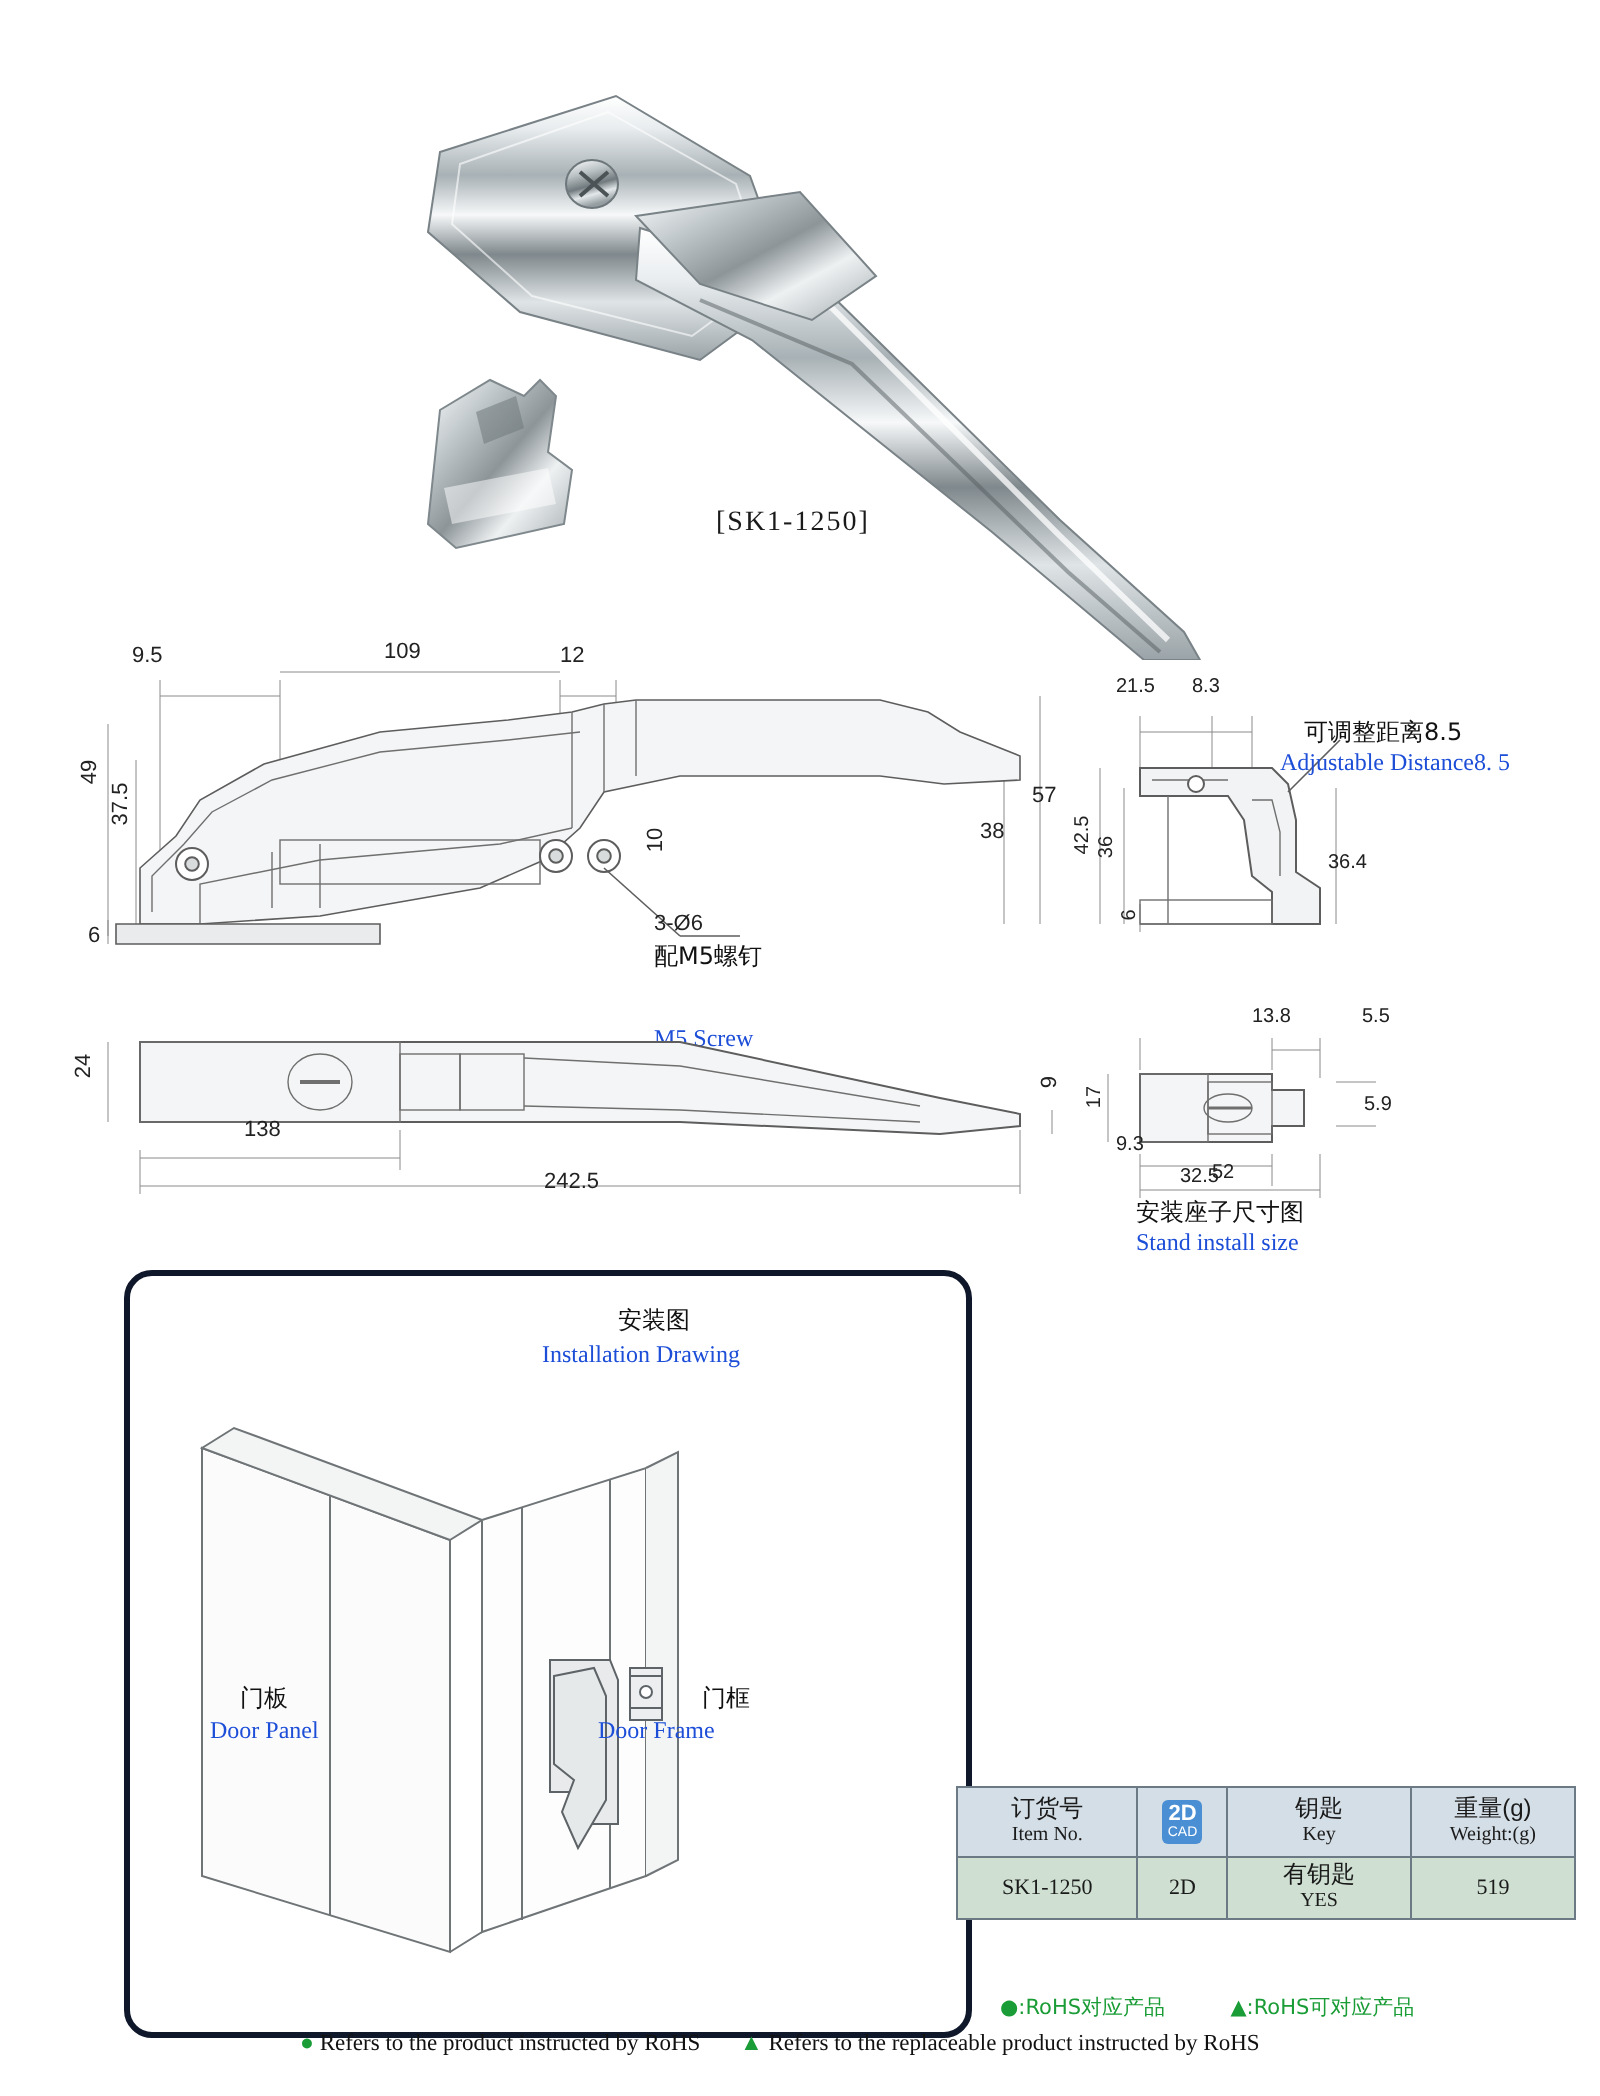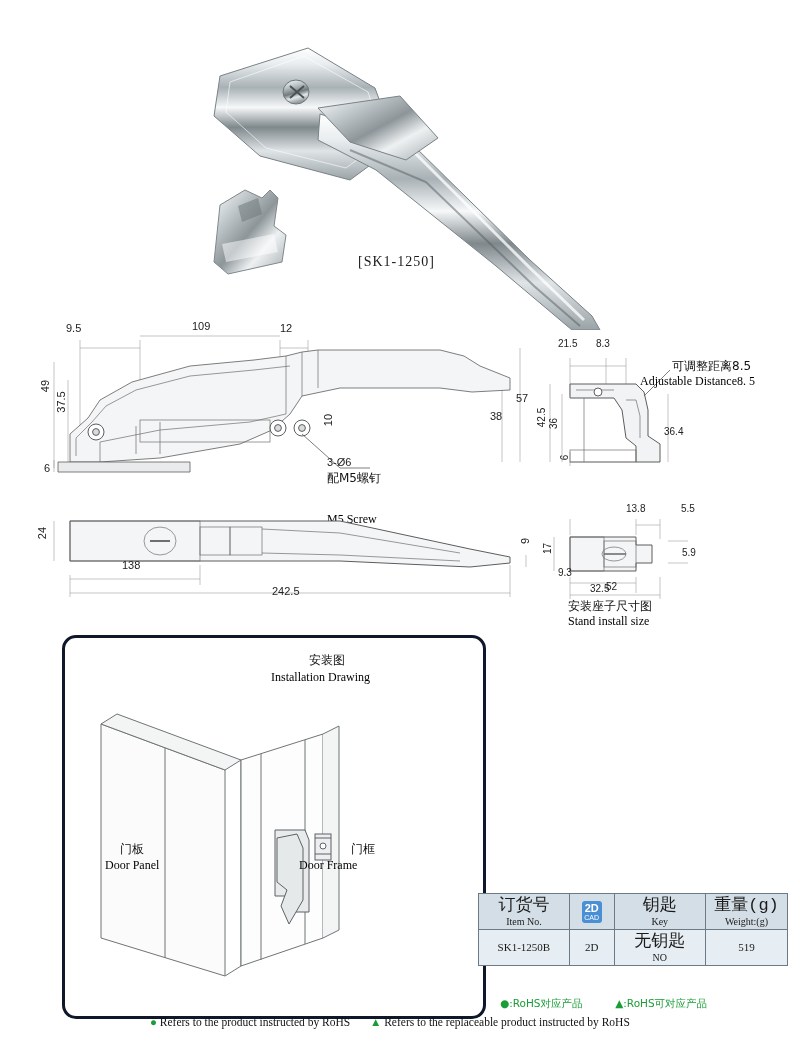--- a/index.html
+++ b/index.html
@@ -9,21 +9,21 @@
     font-family:"Liberation Serif", serif;
     color:#1a1a1a;
     position:relative;
     overflow:hidden;
   }
   .stage{position:absolute;left:0;top:0;width:800px;height:839px;}
   .abs{position:absolute;}
   .dim{font-family:"Liberation Sans", sans-serif;font-size:11px;color:#222;}
   .dim-sm{font-family:"Liberation Sans", sans-serif;font-size:10px;color:#222;}
   .lbl-cn{font-family:"DejaVu Sans", sans-serif;font-size:12px;color:#111;}
-  .lbl-en{font-family:"Liberation Serif", serif;font-size:12px;color:#000000;}
+  .lbl-en{font-family:"Liberation Serif", serif;font-size:12px;color:#1d4ed8;}
   .partno{font-family:"Liberation Serif", serif;font-size:14px;letter-spacing:1px;}
 
   
   .handle-photo{left:200px;top:30px;width:420px;height:290px;}
   .lineLight{stroke:#6f6f6f;stroke-width:.7;}
   .lineThin{stroke:#8a8a8a;stroke-width:.5;}
   .fillGrey{fill:#e9ebec;stroke:#5d5d5d;stroke-width:.8;}
   .fillLite{fill:#f4f5f6;stroke:#5d5d5d;stroke-width:.8;}
 
   
@@ -38,21 +38,21 @@
     border-collapse:collapse;width:310px;
     font-family:"Liberation Serif", serif;font-size:11px;
     background:#dfe7ee;
   }
   table.spec th,table.spec td{
     border:1px solid #6b7a85;text-align:center;padding:2px 2px;line-height:1.15;
   }
   table.spec thead th{background:#d4dee6;font-weight:normal;height:30px;}
   table.spec tbody tr.alt td{background:#cfe0d2;}
   table.spec tbody td{background:#e7eef3;height:26px;}
-  .cnline{font-family:Liberation Mono, monospace;font-size:17px;display:block;text-align:center;}
+  .cnline{font-family:Liberation Sans, sans-serif;font-size:12px;display:block;text-align:center;}
   .enline{font-family:"Liberation Serif", serif;font-size:10px;display:block;}
   .cad-badge{
     display:inline-block;width:20px;height:20px;border-radius:3px;
     background:#4a8fd4;color:#fff;font-family:"Liberation Sans",sans-serif;
     font-size:7px;line-height:9px;padding-top:2px;
   }
   .cad-badge b{display:block;font-size:11px;line-height:10px;}
   .footnote{
     left:150px;top:1016px;width:640px;
     font-family:"Liberation Serif", serif;font-size:11.5px;color:#111;
@@ -221,21 +221,21 @@
         <line x1="104" y1="56" x2="130" y2="30"></line>
       </g>
     </svg>
     <span class="abs dim-sm" style="left:18px;top:-2px;">21.5</span>
     <span class="abs dim-sm" style="left:56px;top:-2px;">8.3</span>
     <span class="abs dim-sm" style="left:-8px;top:72px;transform:rotate(-90deg);">42.5</span>
     <span class="abs dim-sm" style="left:8px;top:78px;transform:rotate(-90deg);">36</span>
     <span class="abs dim-sm" style="left:124px;top:86px;">36.4</span>
     <span class="abs dim-sm" style="left:22px;top:112px;transform:rotate(-90deg);">6</span>
   </div>
-  <div class="abs lbl-cn" style="left:652px;top:358px;margin-left:20px;">可调整距离8.5</div>
+  <div class="abs lbl-cn" style="left:652px;top:358px;">可调整距离8.5</div>
   <div class="abs lbl-en" style="left:640px;top:374px;">Adjustable Distance8. 5</div>
 
   <div class="abs" style="left:40px;top:505px;width:500px;height:110px;">
     <svg width="500" height="110" viewBox="0 0 500 110">
       <g fill="#f4f5f6" stroke="#5d5d5d" stroke-width="1">
         <path d="M30 16 L300 16 L430 44 L470 52 L470 58 L430 62 L300 56 L30 56 Z"></path>
       </g>
       <g class="lineLight" stroke="#6f6f6f" fill="none">
         <rect x="30" y="16" width="130" height="40"></rect>
         <rect x="160" y="22" width="30" height="28"></rect>
@@ -352,26 +352,26 @@
             <span class="cnline">钥匙</span>
             <span class="enline">Key</span>
           </th>
           <th style="width:82px;">
             <span class="cnline">重量(g)</span>
             <span class="enline">Weight:(g)</span>
           </th>
         </tr>
       </thead>
       <tbody>
-        <tr>
-          <td>SK1-1250B</td>
+        <tr class="alt">
+          <td>SK1-1250</td>
           <td>2D</td>
           <td>
-            <span class="cnline">无钥匙</span>
-            <span class="enline">NO</span>
+            <span class="cnline">有钥匙</span>
+            <span class="enline">YES</span>
           </td>
           <td>519</td>
         </tr>
       </tbody>
     </table>
   </div>
 
   <div class="abs rohs-line">
     <span class="dot-green">●:RoHS对应产品</span>
     <span style="display:inline-block;width:26px;"></span>

